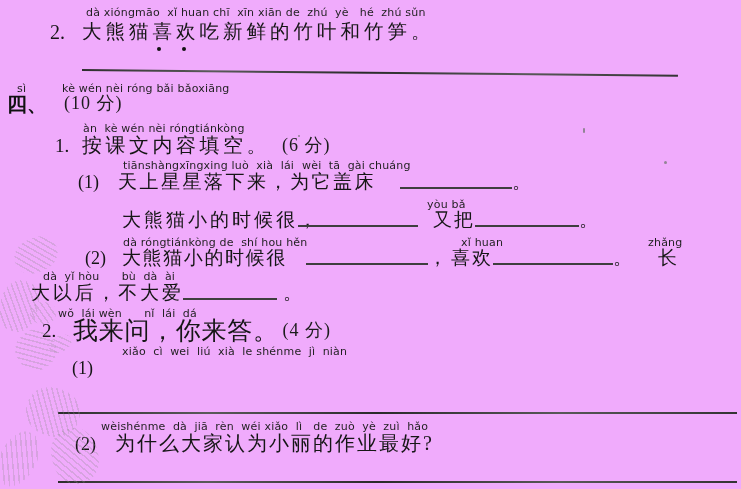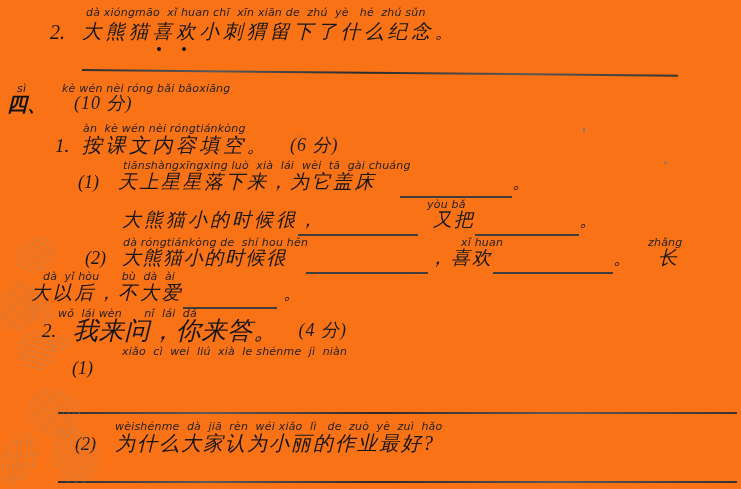--- a/index.html
+++ b/index.html
@@ -1,29 +1,28 @@
 <!DOCTYPE html>
 <html><head>
 <meta charset="utf-8">
 <style>
   html,body{margin:0;padding:0;background:#e8e8e8;}
   .page{
     position:relative;width:741px;height:489px;overflow:hidden;
-    background:#f97316;color:#1c1c1c;
+    background:#f0abfc;color:#1c1c1c;
     font-family:"Liberation Serif","DejaVu Serif",serif;
-    font-style:italic;
   }
   .pin{
     position:absolute;
     font-family:"DejaVu Sans","Liberation Sans",sans-serif;
     font-size:11px;line-height:11px;color:#1f1f1f;
     white-space:pre;letter-spacing:.2px;
   }
   .hz{
-    position:absolute;display:flex;align-items:flex-end;
+    position:absolute;display:flex;align-items:center;
     font-size:19px;line-height:23px;white-space:pre;color:#161616;
   }
   .lbl{
     position:absolute;font-size:18px;line-height:22px;color:#161616;white-space:pre;
   }
   .t{display:inline-block;}
   .blank{
     display:inline-block;height:8px;margin-bottom:-5px;
     border-bottom:2px solid #3e3e3e;
   }
@@ -42,39 +41,39 @@
 </head>
 <body>
 
 <div class="page">
 
   <div class="pin" style="left:86px;top:7px">dà xióngmāo  xǐ huan chī  xīn xiān de  zhú  yè   hé  zhú sǔn</div>
   <div class="lbl" style="left:50px;top:21px;font-size:20px">2.</div>
   <div class="hz" style="left:82px;top:20px;letter-spacing:4px;font-size:19.5px">
     <span class="t">大熊猫</span>
     <span class="t">喜欢</span>
-    <span class="t">小刺猬留下了什么纪念。</span>
+    <span class="t">吃新鲜的竹叶和竹笋。</span>
   </div>
   <div class="dot" style="left:157px;top:47px"></div>
   <div class="dot" style="left:182px;top:47px"></div>
 
   <div class="rule" style="left:82px;top:69px;width:596px;transform:rotate(.55deg);transform-origin:left center"></div>
 
   <div class="pin" style="left:17px;top:83px">sì</div>
   <div class="pin" style="left:62px;top:83px">kè wén nèi róng bǎi bǎoxiāng</div>
   <div class="hdr-num" style="left:7px;top:92px">四、</div>
   <div class="hz" style="left:60px;top:92px">
-    <span class="score" style="margin-left:14px">(10 分)</span>
+    <span class="score" style="margin-left:4px">(10 分)</span>
   </div>
 
   <div class="pin" style="left:83px;top:123px">àn  kè wén nèi róngtiánkòng</div>
   <div class="lbl" style="left:55px;top:135px;font-size:19px">1.</div>
   <div class="hz" style="left:82px;top:134px">
     <span class="t" style="letter-spacing:3.5px;font-size:20px">按课文内容填空。</span>
-    <span class="score" style="margin-left:20px">(6 分)</span>
+    <span class="score" style="margin-left:12px">(6 分)</span>
   </div>
 
   <div class="pin" style="left:123px;top:160px">tiānshàngxīngxing luò  xià  lái</div>
   <div class="pin" style="left:302px;top:160px">wèi  tā  gài chuáng</div>
   <div class="lbl" style="left:78px;top:171px">(1)</div>
   <div class="hz" style="left:118px;top:170px">
     <span class="t" style="width:282px;letter-spacing:2.5px">天上星星落下来，为它盖床</span>
     <span class="blank" style="width:112px"></span>
     <span class="t">。</span>
   </div>
@@ -106,28 +105,28 @@
   <div class="hz" style="left:31px;top:281px">
     <span class="t" style="width:152px;letter-spacing:2.8px">大以后，不大爱</span>
     <span class="blank" style="width:94px"></span>
     <span class="t" style="margin-left:6px">。</span>
   </div>
 
   <div class="pin" style="left:58px;top:308px">wǒ  lái wèn      nǐ  lái  dá</div>
   <div class="lbl" style="left:42px;top:320px;font-size:19px">2.</div>
   <div class="hz" style="left:73px;top:319px">
     <span class="t" style="letter-spacing:.7px;font-size:25px">我来问，你来答。</span>
-    <span class="score" style="margin-left:20px">(4 分)</span>
+    <span class="score" style="margin-left:4px">(4 分)</span>
   </div>
 
   <div class="pin" style="left:122px;top:346px">xiǎo  cì  wei  liú  xià  le shénme  jì  niàn</div>
   <div class="lbl" style="left:72px;top:357px">(1)</div>
   <div class="rule" style="left:58px;top:412px;width:679px"></div>
 
-  <div class="pin" style="left:115px;top:421px">wèishénme  dà  jiā  rèn  wéi xiǎo  lì   de  zuò  yè  zuì  hǎo</div>
+  <div class="pin" style="left:101px;top:421px">wèishénme  dà  jiā  rèn  wéi xiǎo  lì   de  zuò  yè  zuì  hǎo</div>
   <div class="lbl" style="left:75px;top:433px">(2)</div>
   <div class="hz" style="left:115px;top:432px">
     <span class="t" style="letter-spacing:2px;font-size:20px">为什么大家认为小丽的作业最好?</span>
   </div>
   <div class="rule" style="left:58px;top:481px;width:679px"></div>
 
   <div class="noise" style="left:14px;top:238px;width:44px;height:34px;transform:rotate(-25deg)"></div>
   <div class="noise" style="left:0;top:280px;width:38px;height:52px;transform:rotate(15deg)"></div>
   <div class="noise" style="left:30px;top:302px;width:26px;height:22px"></div>
   <div class="noise" style="left:16px;top:330px;width:40px;height:40px;transform:rotate(-40deg)"></div>

